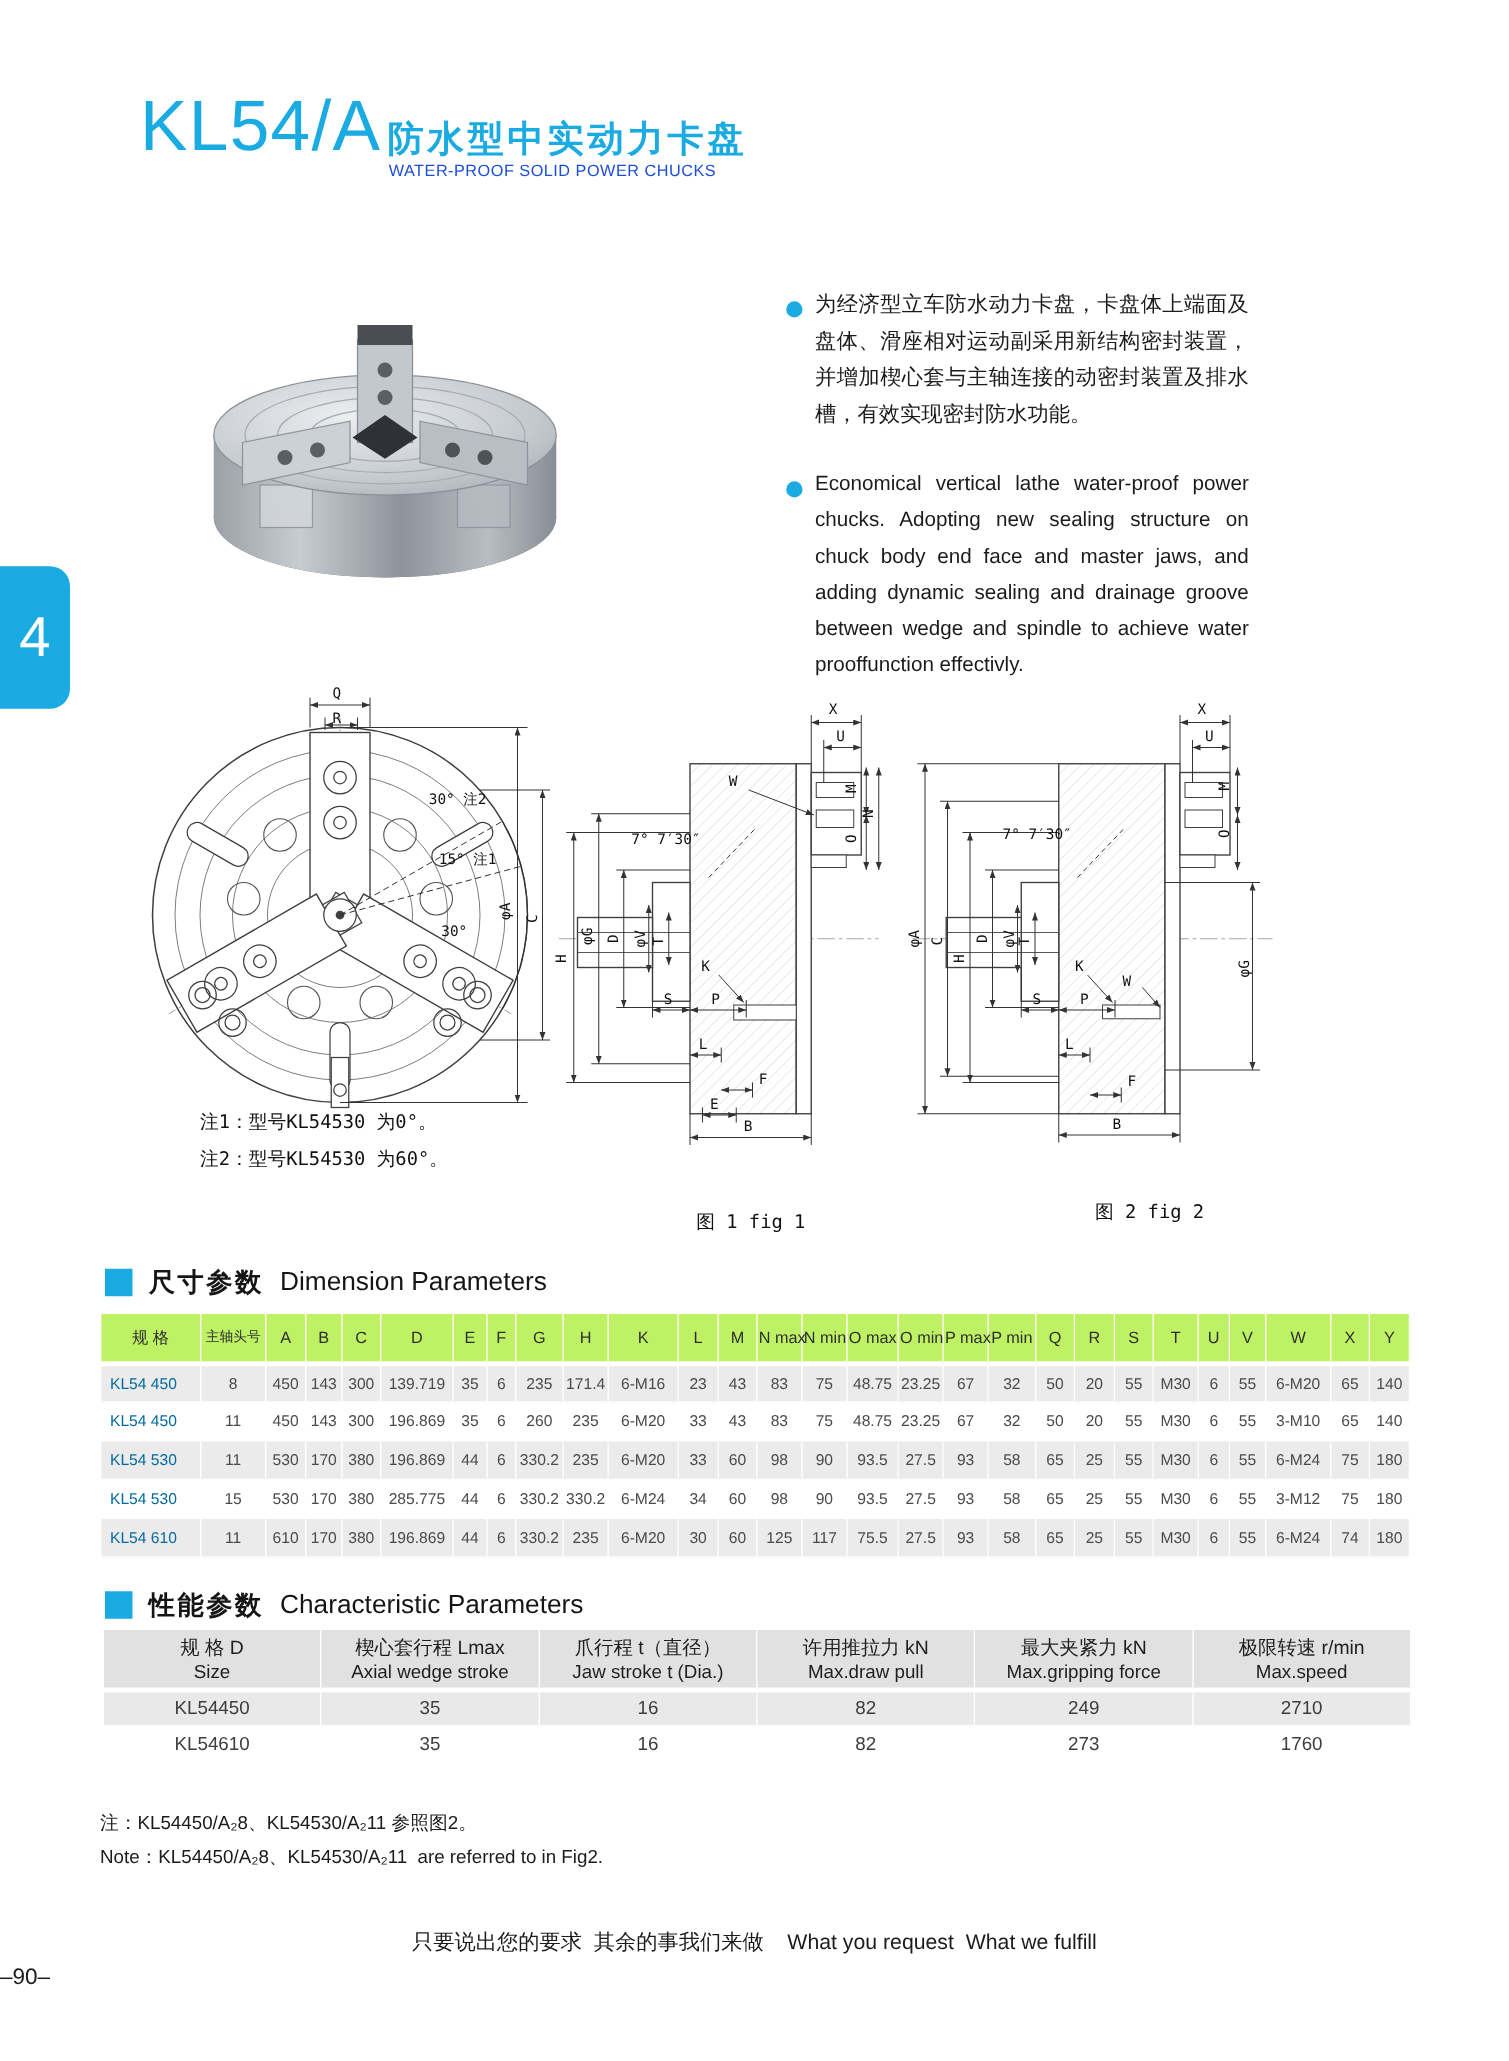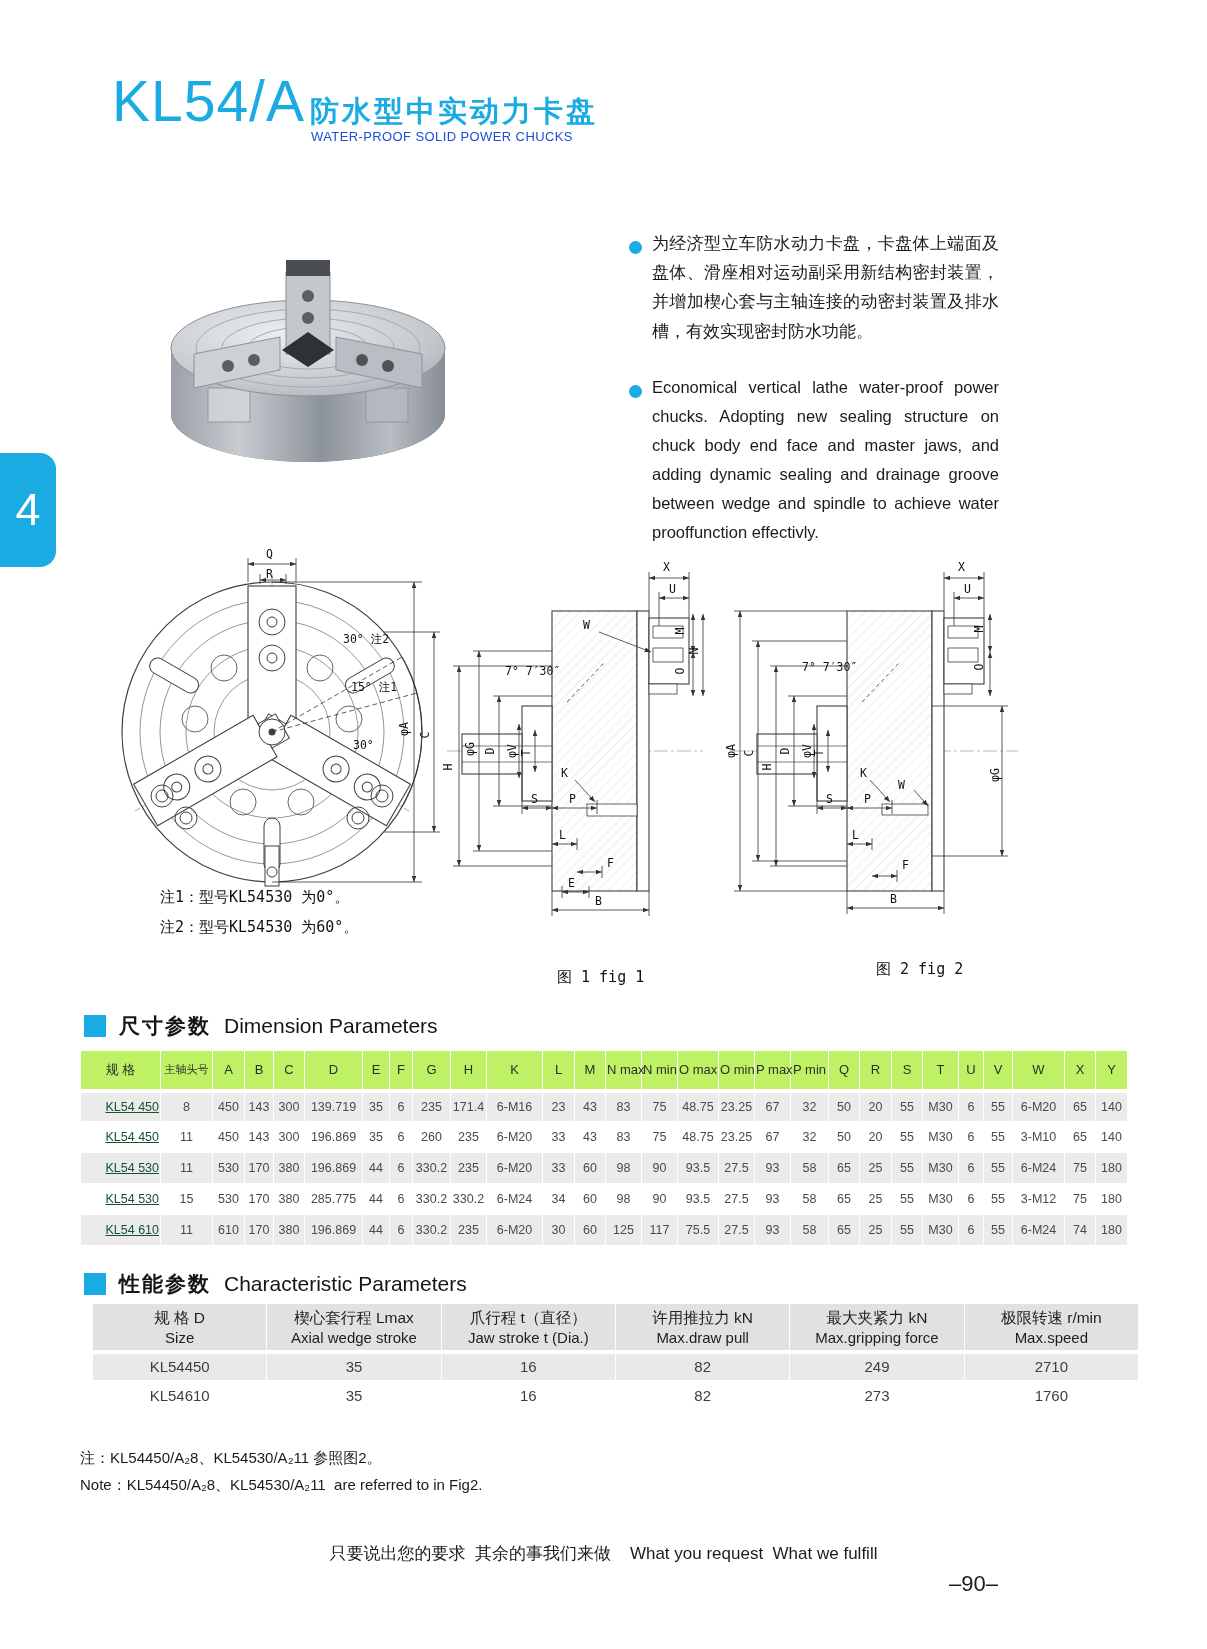--- a/index.html
+++ b/index.html
@@ -39,37 +39,37 @@
 
   
   .dim-table { position:absolute; left:80px; top:1050px; width:1047px;
                border-collapse:collapse; table-layout:fixed; }
   .dim-table th { background:#bef264; font-weight:400; font-size:13px; color:#2e2e2e;
                   height:40px; border:1px solid #fff; border-bottom:4px solid #fff; padding:0 1px; white-space:nowrap; }
   .dim-table th:nth-child(2) { font-size:11px; }
   .dim-table td { font-size:12.5px; color:#4a4a4a; text-align:center; height:31px;
                   border:1px solid #fff; padding:0 1px; white-space:nowrap; }
   .dim-table tbody tr:nth-child(odd){ background:#ebebeb; }
-  .dim-table td:first-child { text-align:right; padding-left:7px; color:#14532d;text-decoration:underline; }
+  .dim-table td:first-child { text-align:left; padding-left:7px; color:#0369a1; }
 
   
-  .char-table { position:absolute; left:92px; top:1303px; width:1047px;
+  .char-table { position:absolute; left:82px; top:1303px; width:1047px;
                 border-collapse:collapse; table-layout:fixed; }
   .char-table th { background:#e1e1e1; font-weight:400; height:48px;
                    border:1px solid #fff; border-bottom:4px solid #fff; }
   .char-table th div:first-child { font-size:15.5px; color:#1e1e1e; }
   .char-table th div:last-child  { font-size:15px;   color:#1e1e1e; }
   .char-table td { font-size:15px; color:#3e3e3e; text-align:center; height:29px; border:1px solid #fff; }
   .char-table tbody tr:nth-child(odd){ background:#e9e9e9; }
 
   .note-line { position:absolute; left:80px; font-size:15px; color:#1b1b1b; white-space:pre; }
 
   .footer   { position:absolute; left:0; top:1542px; width:1207px; text-align:center;
               font-size:17px; color:#1b1b1b; white-space:pre; }
-  .page-num { position:absolute; left:0; top:1571px; width:998px; text-align:right; font-size:22px; color:#1b1b1b; }
+  .page-num { position:absolute; left:0; top:1571px; width:998px; text-align:left; font-size:18px; color:#1b1b1b; }
 </style>
 </head>
 <body>
 
 <div class="abs model">KL54/A</div>
 <div class="abs title-cn">防水型中实动力卡盘</div>
 <div class="abs title-en">WATER-PROOF SOLID POWER CHUCKS</div>
 
 <div class="abs tab4">
   <span>4</span>

